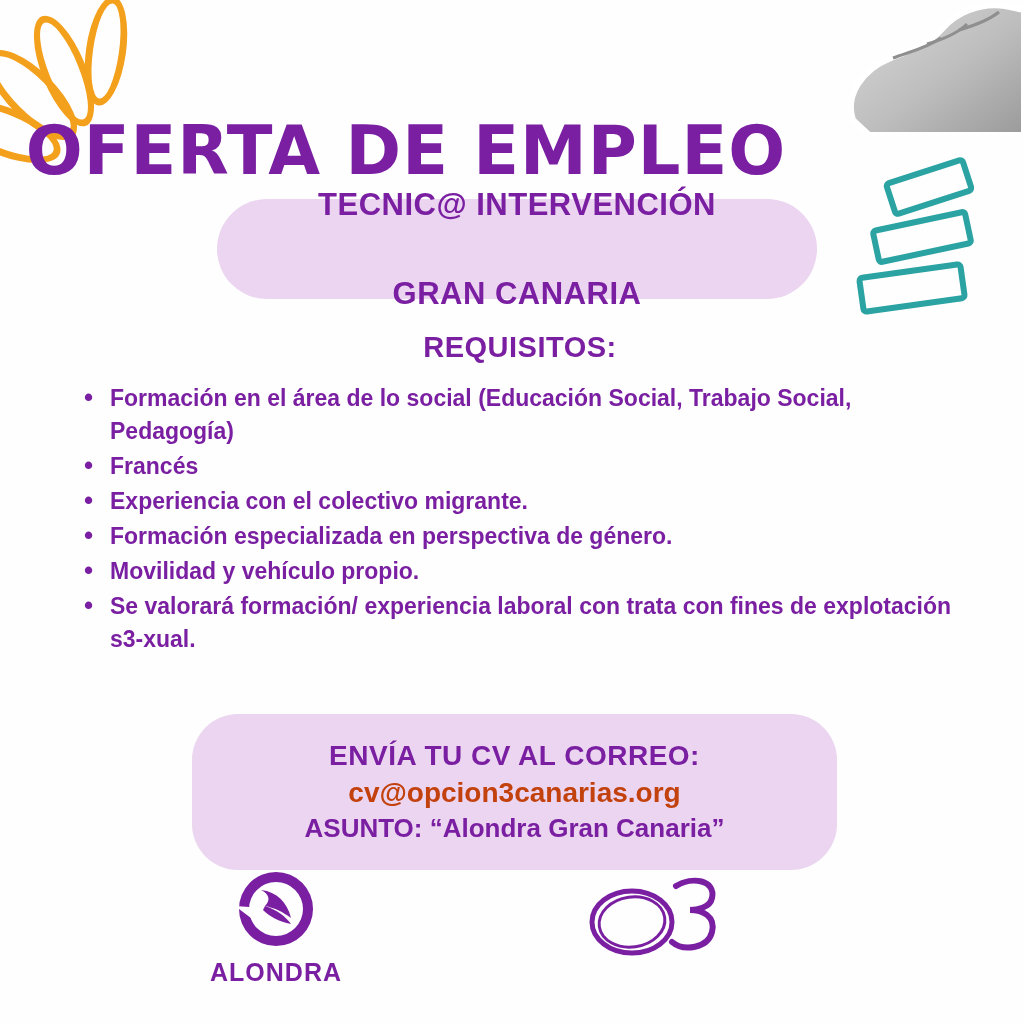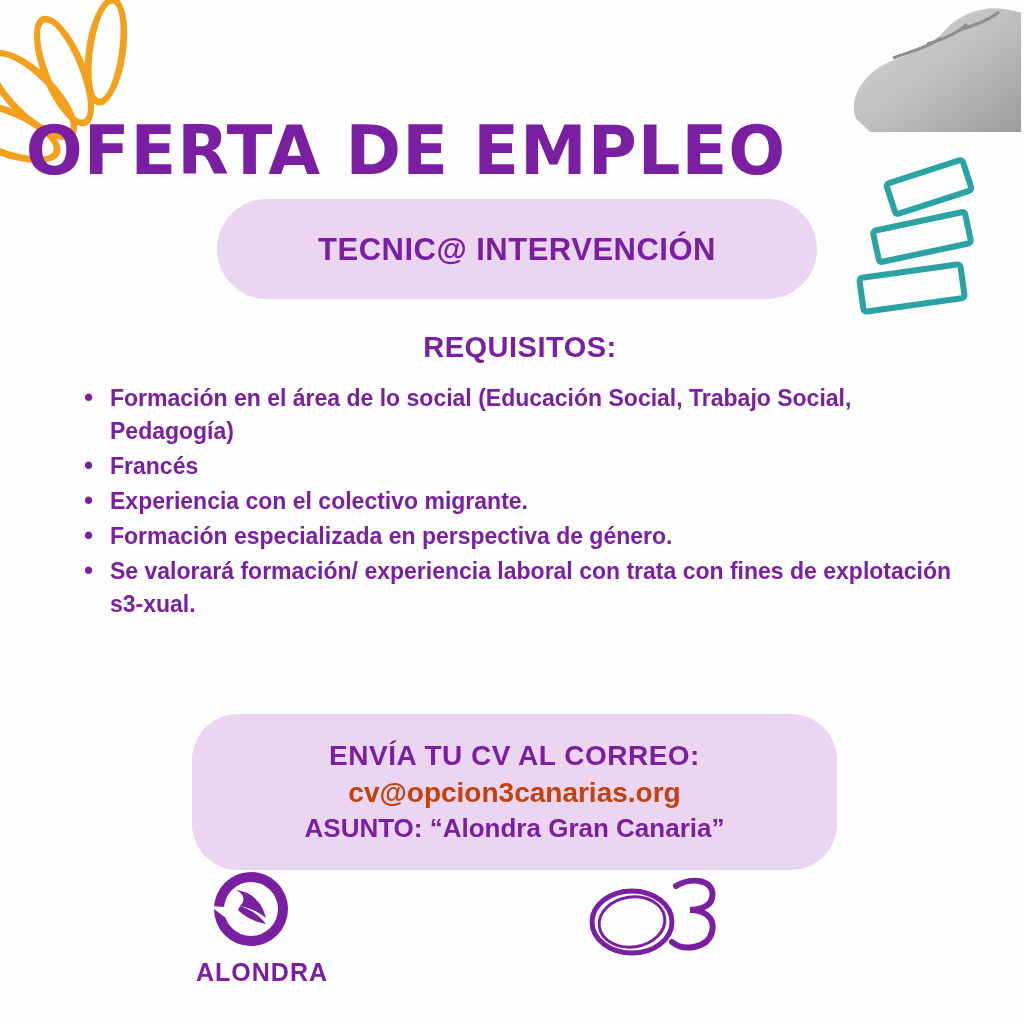--- a/index.html
+++ b/index.html
@@ -174,20 +174,21 @@
     font-weight: bold;
     font-size: 26px;
   }
 
   
   .logo-alondra {
     position: absolute;
     left: 196px;
     top: 868px;
     width: 160px;
+    text-align: center;
   }
   .logo-alondra .name {
     color: #7A1FA2;
     font-weight: bold;
     font-size: 25px;
     letter-spacing: 1px;
     margin-top: 4px;
   }
   .logo-opcion3 {
     position: absolute;
@@ -234,28 +235,30 @@
   <div class="strokes">
     <div class="stroke s1"></div>
     <div class="stroke s2"></div>
     <div class="stroke s3"></div>
   </div>
 
   <div class="headline">OFERTA DE EMPLEO</div>
 
   <div class="pill-subtitle">
     <div>TECNIC@ INTERVENCIÓN</div>
+    <div>GRAN CANARIA</div>
   </div>
 
   <div class="requisitos-title">REQUISITOS:</div>
   <ul class="req-list">
     <li>Formación en el área de lo social (Educación Social, Trabajo Social, Pedagogía)</li>
     <li>Francés</li>
     <li>Experiencia con el colectivo migrante.</li>
     <li>Formación especializada en perspectiva de género.</li>
+    <li>Movilidad y vehículo propio.</li>
     <li>Se valorará formación/ experiencia laboral con trata con fines de explotación s3-xual.</li>
   </ul>
 
   <div class="pill-contact">
     <div class="contact-line1">ENVÍA TU CV AL CORREO:</div>
     <div class="contact-email">cv@opcion3canarias.org</div>
     <div class="contact-subject">ASUNTO: “Alondra Gran Canaria”</div>
   </div>
 
   <div class="logo-alondra">

